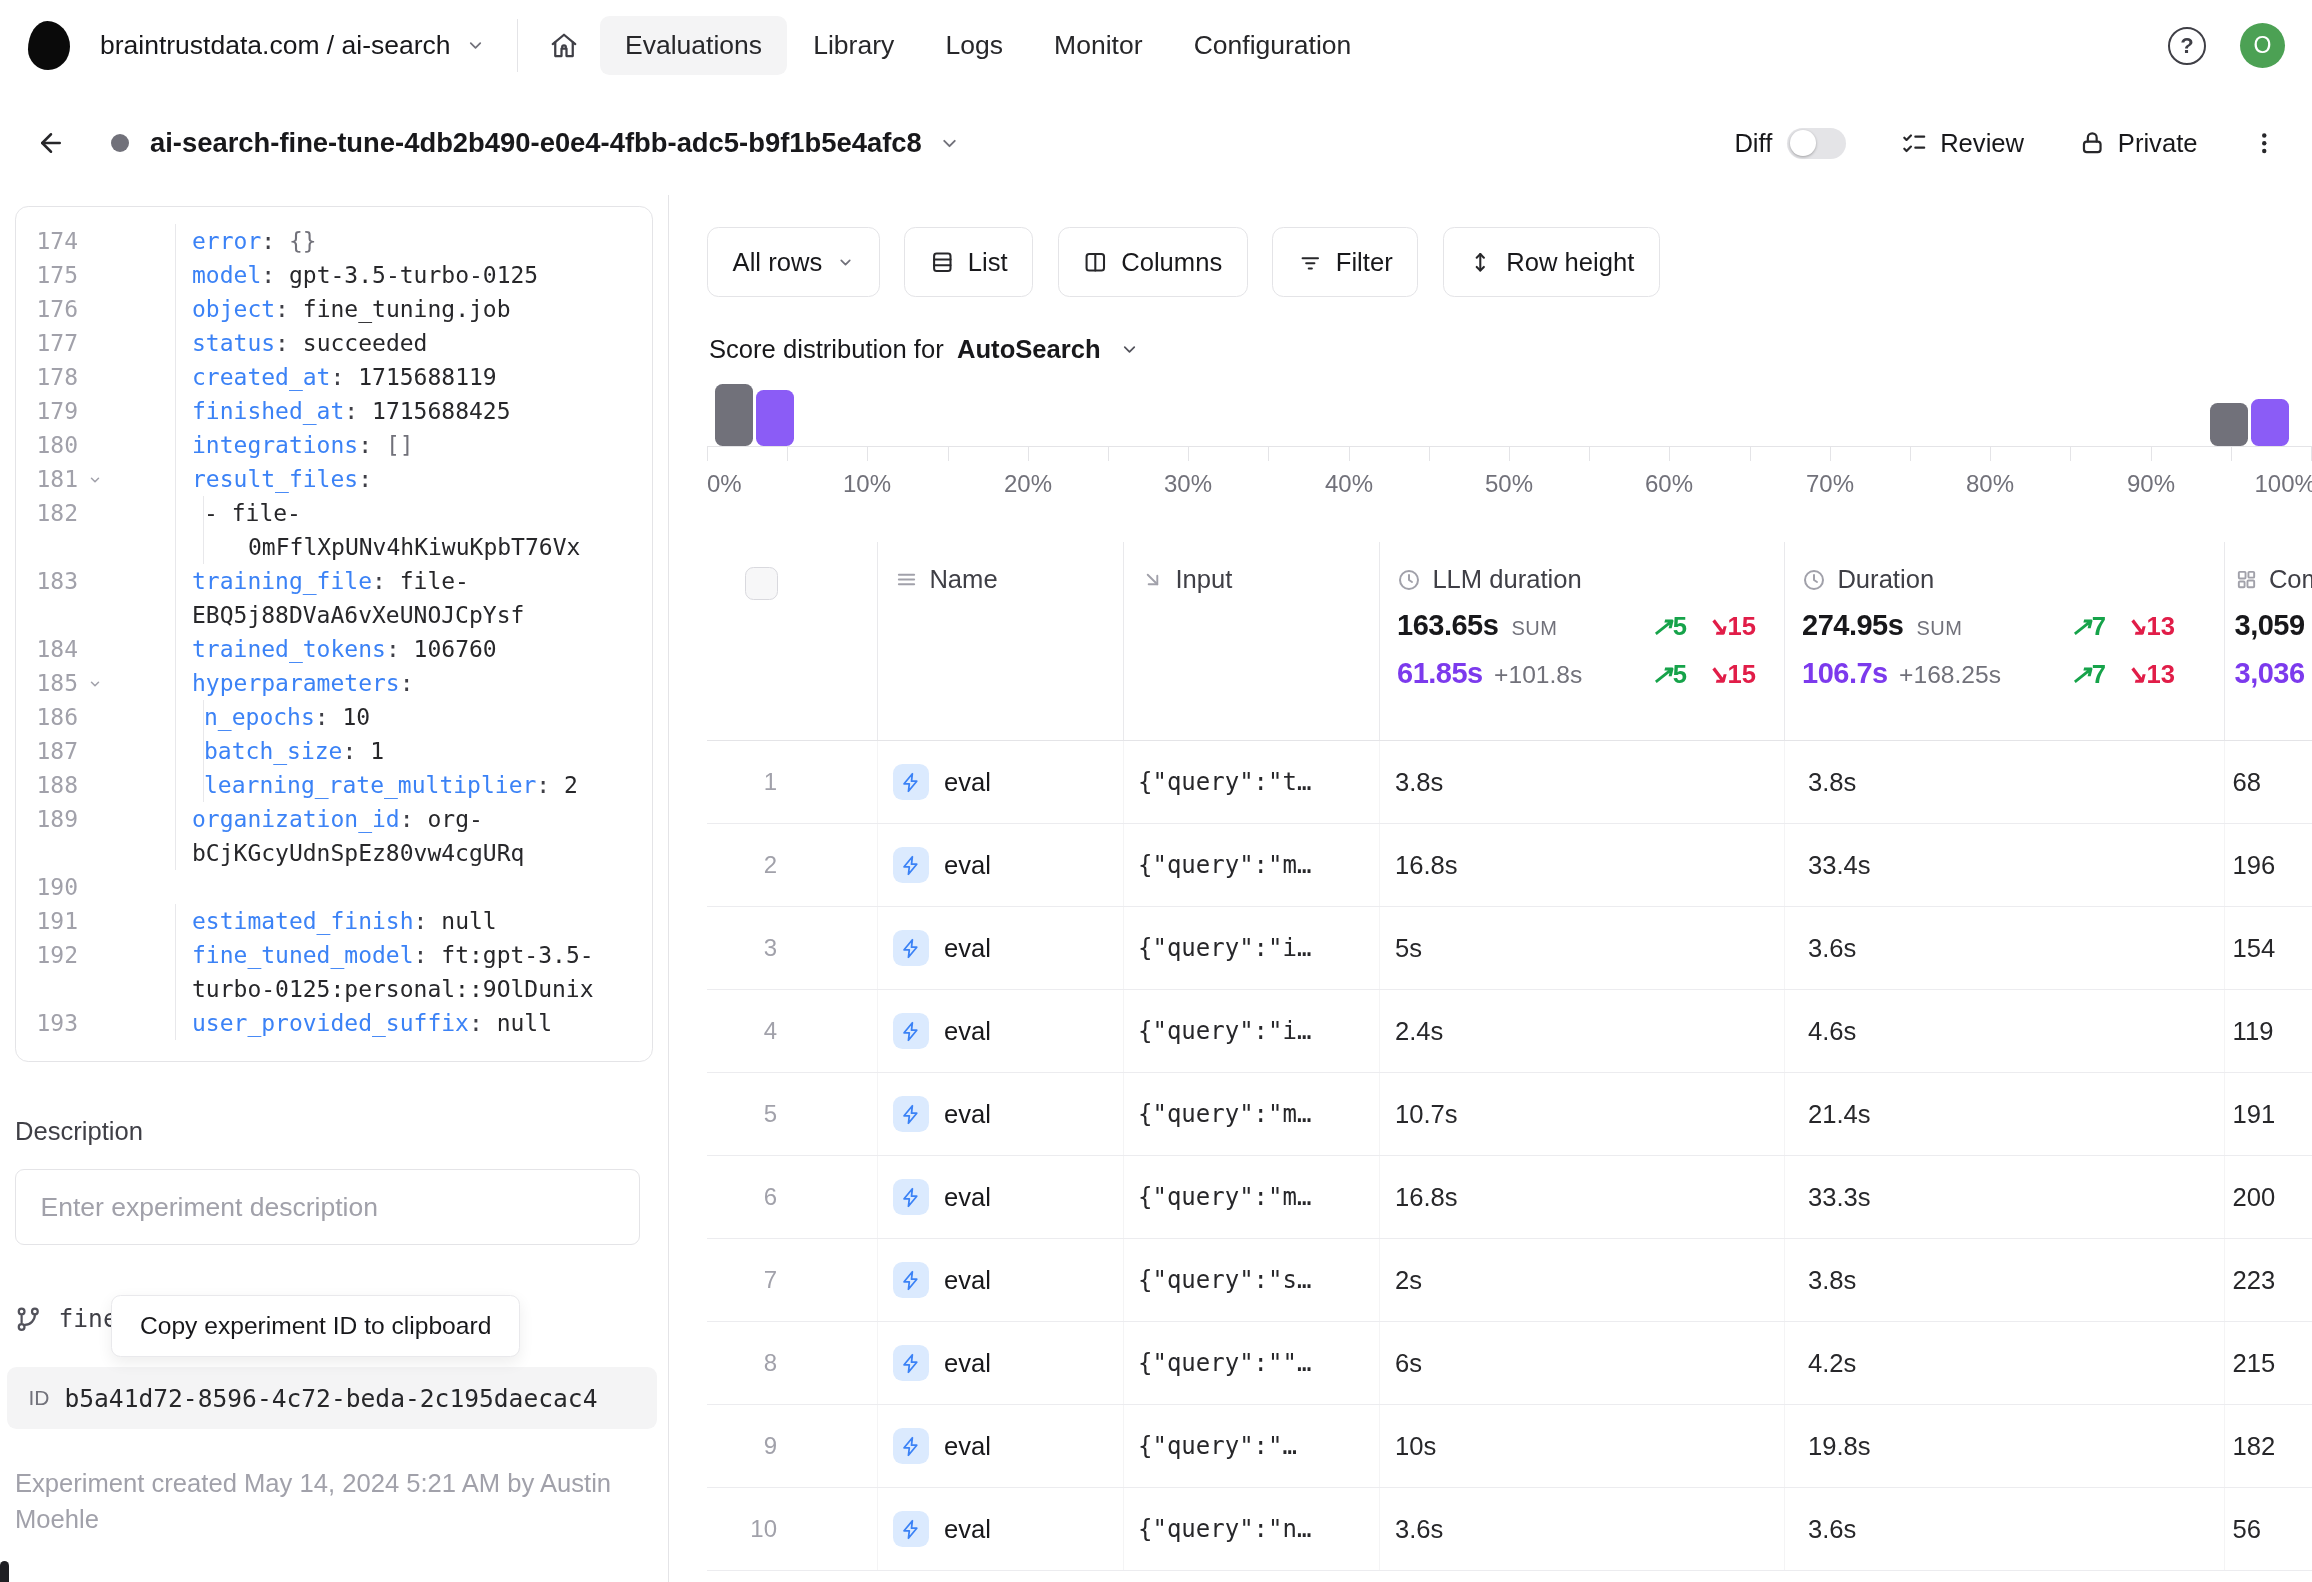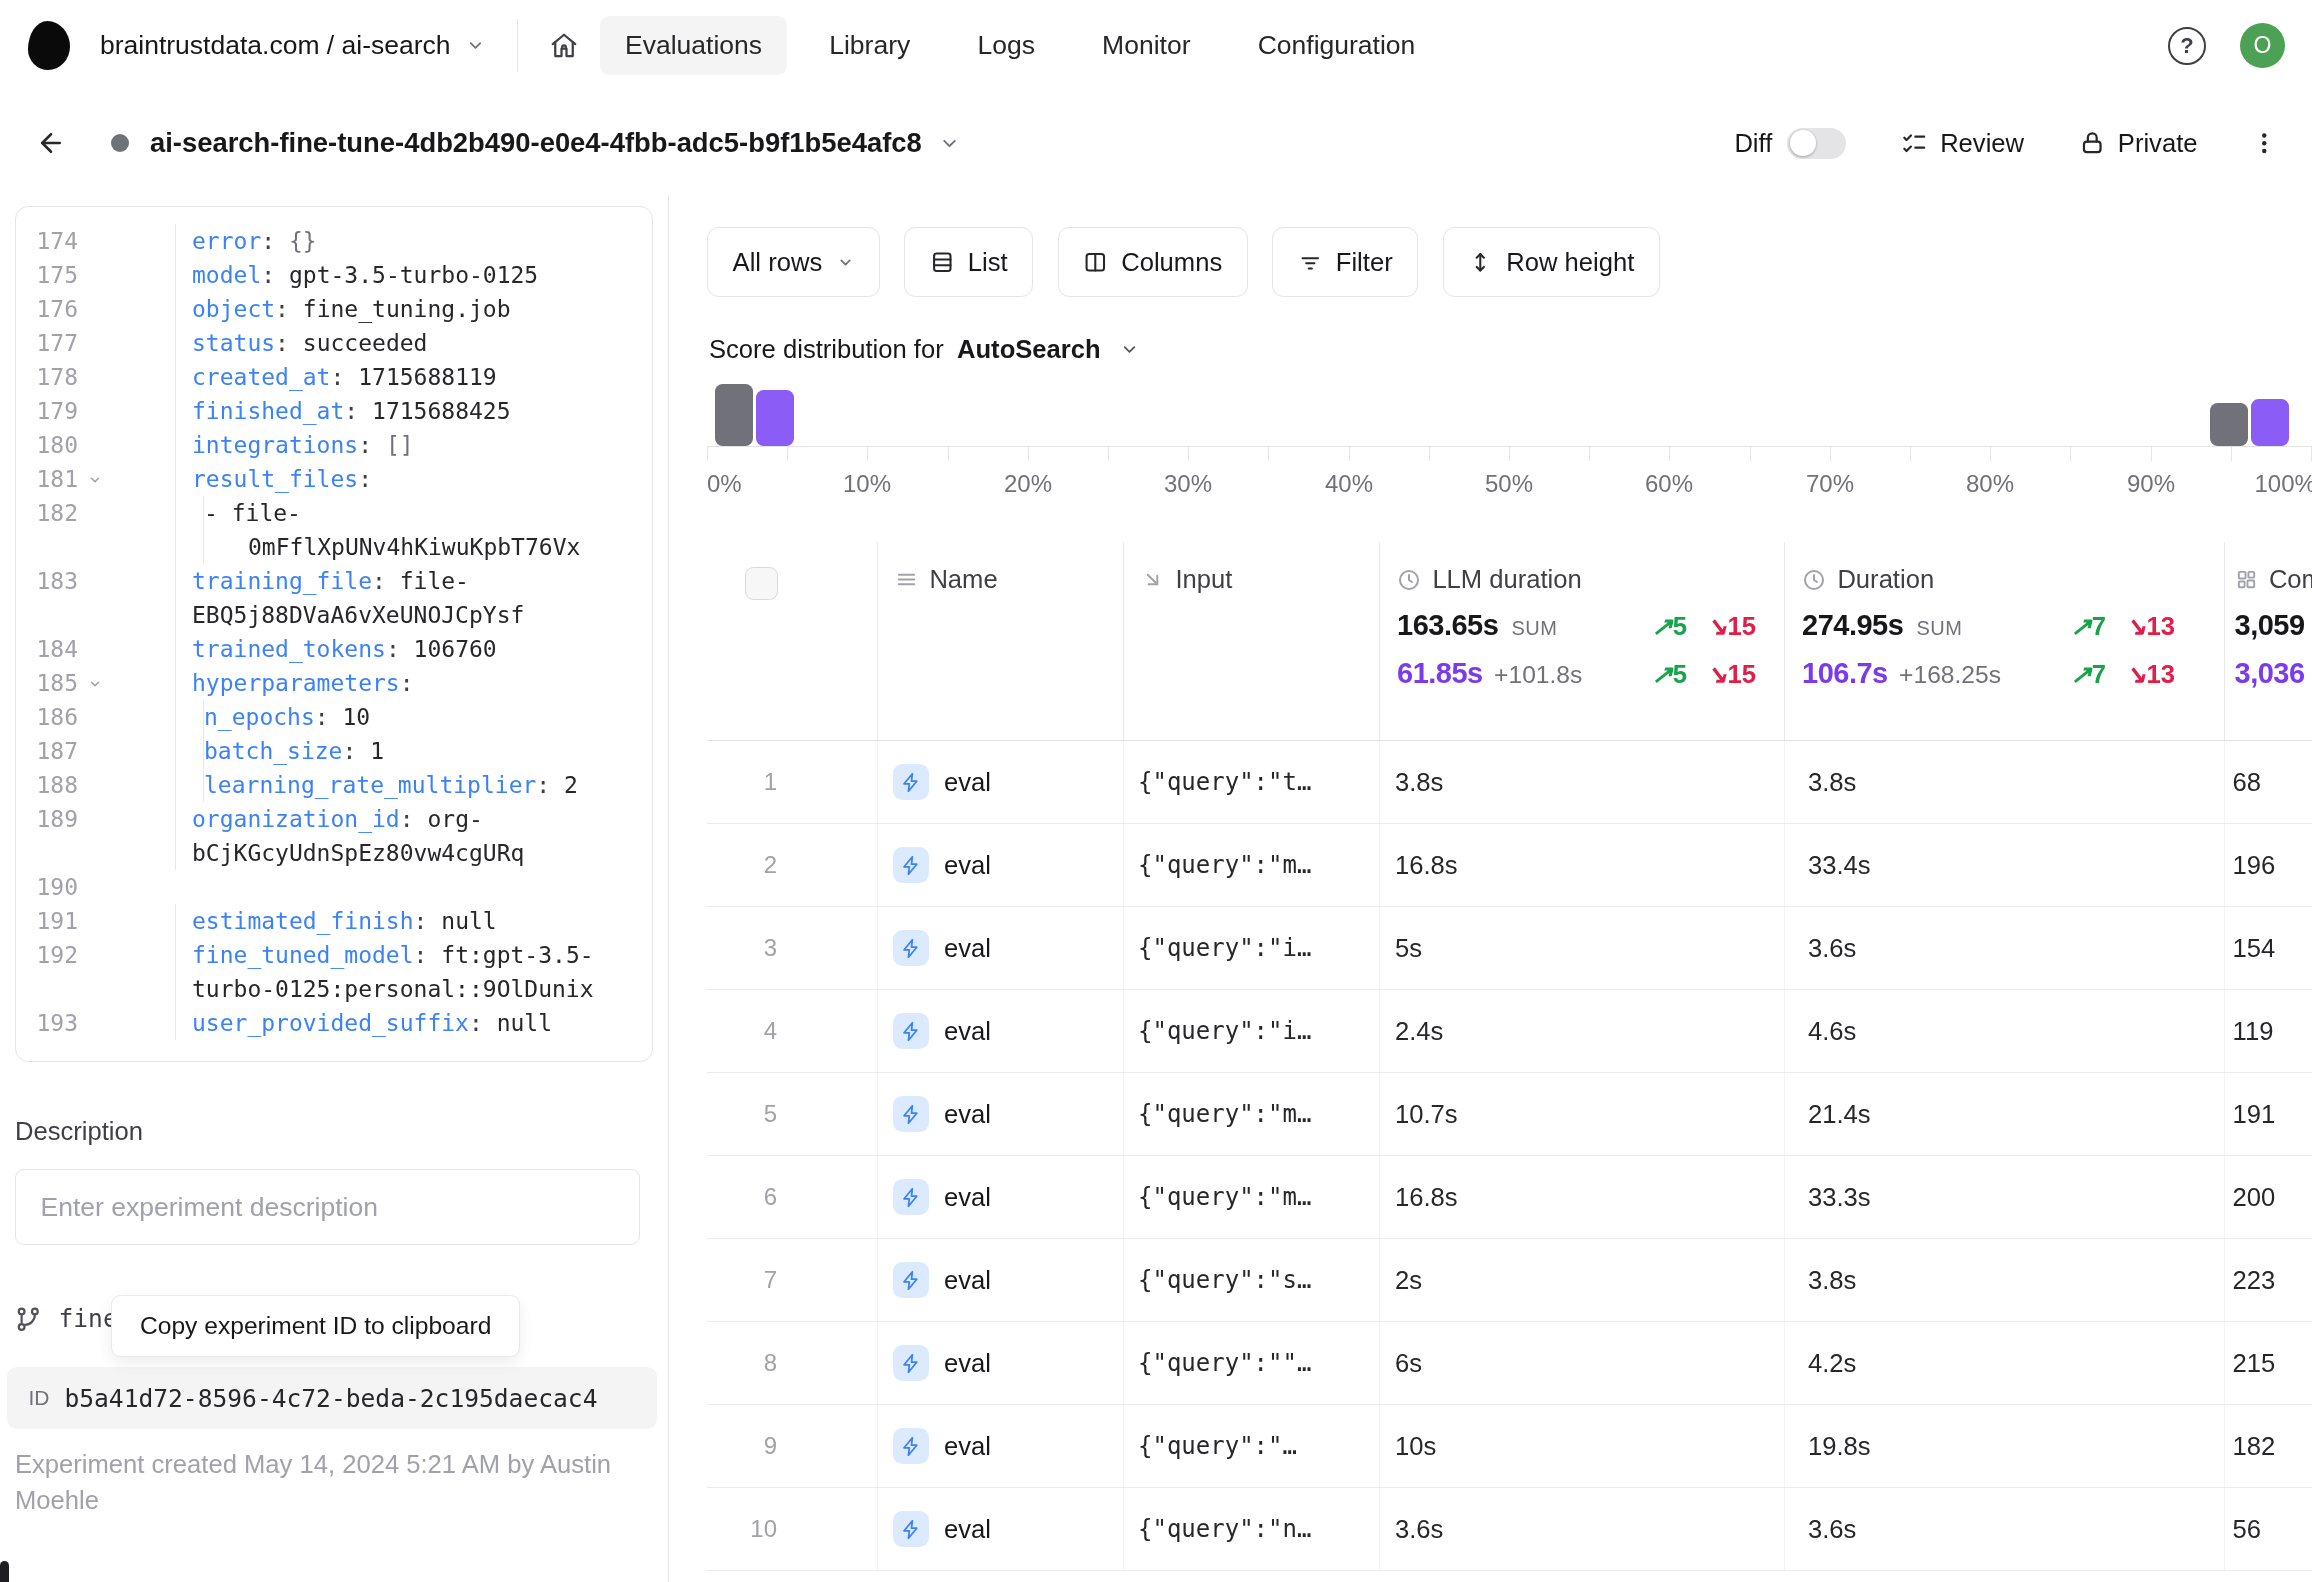--- a/index.html
+++ b/index.html
@@ -12,21 +12,21 @@
   .spacer{flex:1;}
   svg{display:block;}
 
   
   .topnav{height:91px; display:flex; align-items:center; padding:0 28px;}
   .logo{width:42px;height:49px;background:#0a0a0a;border-radius:46% 54% 52% 48% / 58% 52% 48% 42%;flex:none;}
   .project{display:flex;align-items:center;gap:15px;margin-left:30px;cursor:pointer;}
   .project span{font-size:26.5px;color:#18181b;}
   .vdiv{width:0.9px;height:53px;background:#e4e4e7;margin:0 32px;}
   .iconbtn{background:none;border:none;cursor:pointer;color:#3f3f46;display:flex;align-items:center;}
-  .tabs{display:flex;align-items:center;gap:18px;margin-left:21px;}
+  .tabs{display:flex;align-items:center;gap:2px;margin-left:21px;}
   .tab{padding:14px 24.6px;border-radius:9.5px;font-size:26.5px;color:#27272a;cursor:pointer;white-space:nowrap;}
   .tab.active{background:#f4f4f5;}
   .help{width:38px;height:38px;border:2.4px solid #3f3f46;border-radius:50%;display:flex;align-items:center;justify-content:center;font-size:22px;font-weight:700;color:#3f3f46;background:#fff;cursor:pointer;}
   .avatar{width:45px;height:45px;border-radius:50%;display:flex;align-items:center;justify-content:center;color:#fff;font-size:23px;margin-left:34px;cursor:pointer;}
 
   
   .pagehead{height:104px;display:flex;align-items:center;padding:0 36px;}
   .status-dot{width:18px;height:18px;border-radius:50%;background:#71717a;margin-left:45px;flex:none;}
   .exp-title{font-size:27.4px;font-weight:700;margin-left:21px;white-space:nowrap;}
   .title-chev{margin-left:17px;color:#71717a;}
@@ -55,21 +55,21 @@
 
   
   .desc-label{margin-top:55px;font-size:25.6px;color:#3f3f46;}
   .desc-input{margin-top:23px;width:625px;height:76px;border:0.9px solid #e4e4e7;border-radius:9px;padding:0 24.6px;font-size:26.5px;font-family:"Liberation Sans",sans-serif;color:#18181b;background:#fff;outline:none;}
   .desc-input::placeholder{color:#a1a1aa;}
   .dataset-row{margin-top:59px;display:flex;align-items:center;gap:17px;color:#52525b;}
   .dataset-row span{font-family:"DejaVu Sans Mono",monospace;font-size:24.6px;color:#3f3f46;}
   .idpill{margin-top:34px;margin-left:-7.6px;width:650px;height:62px;background:#f4f4f5;border-radius:9.5px;display:flex;align-items:center;gap:15px;padding:0 21px;cursor:pointer;}
   .idtag{font-size:21px;color:#71717a;}
   .idval{font-family:"DejaVu Sans Mono",monospace;font-size:24.6px;color:#27272a;}
-  .created{margin-top:17px;width:606px;font-size:25.6px;line-height:36px;color:#a1a1aa;}
+  .created{margin-top:36px;width:606px;font-size:25.6px;line-height:36px;color:#a1a1aa;}
   .tooltip{position:absolute;left:111px;top:1100px;height:62px;display:flex;align-items:center;padding:0 28px;background:#fff;border:0.9px solid #e9e9ec;border-radius:9.5px;box-shadow:0 5.7px 15px rgba(0,0,0,.07);font-size:24.6px;color:#18181b;white-space:nowrap;z-index:5;}
   .scroll-nub{position:absolute;left:0;bottom:0;width:8.5px;height:21px;background:#1f1f23;border-radius:4.7px 4.7px 0 0;}
 
   
   .toolbar{margin:32px 0 0 38px;display:flex;gap:24.6px;}
   .tbtn{height:70px;border:0.9px solid #e4e4e7;border-radius:11.4px;background:#fff;display:inline-flex;align-items:center;gap:13.2px;padding:0 24.6px;font-size:25.6px;color:#18181b;cursor:pointer;font-family:"Liberation Sans",sans-serif;white-space:nowrap;}
   .tbtn .chevsm{color:#71717a;margin-left:1.9px;}
 
   
   .score-row{margin:38px 0 0 40px;display:flex;align-items:center;gap:7.6px;font-size:25.6px;color:#18181b;}

